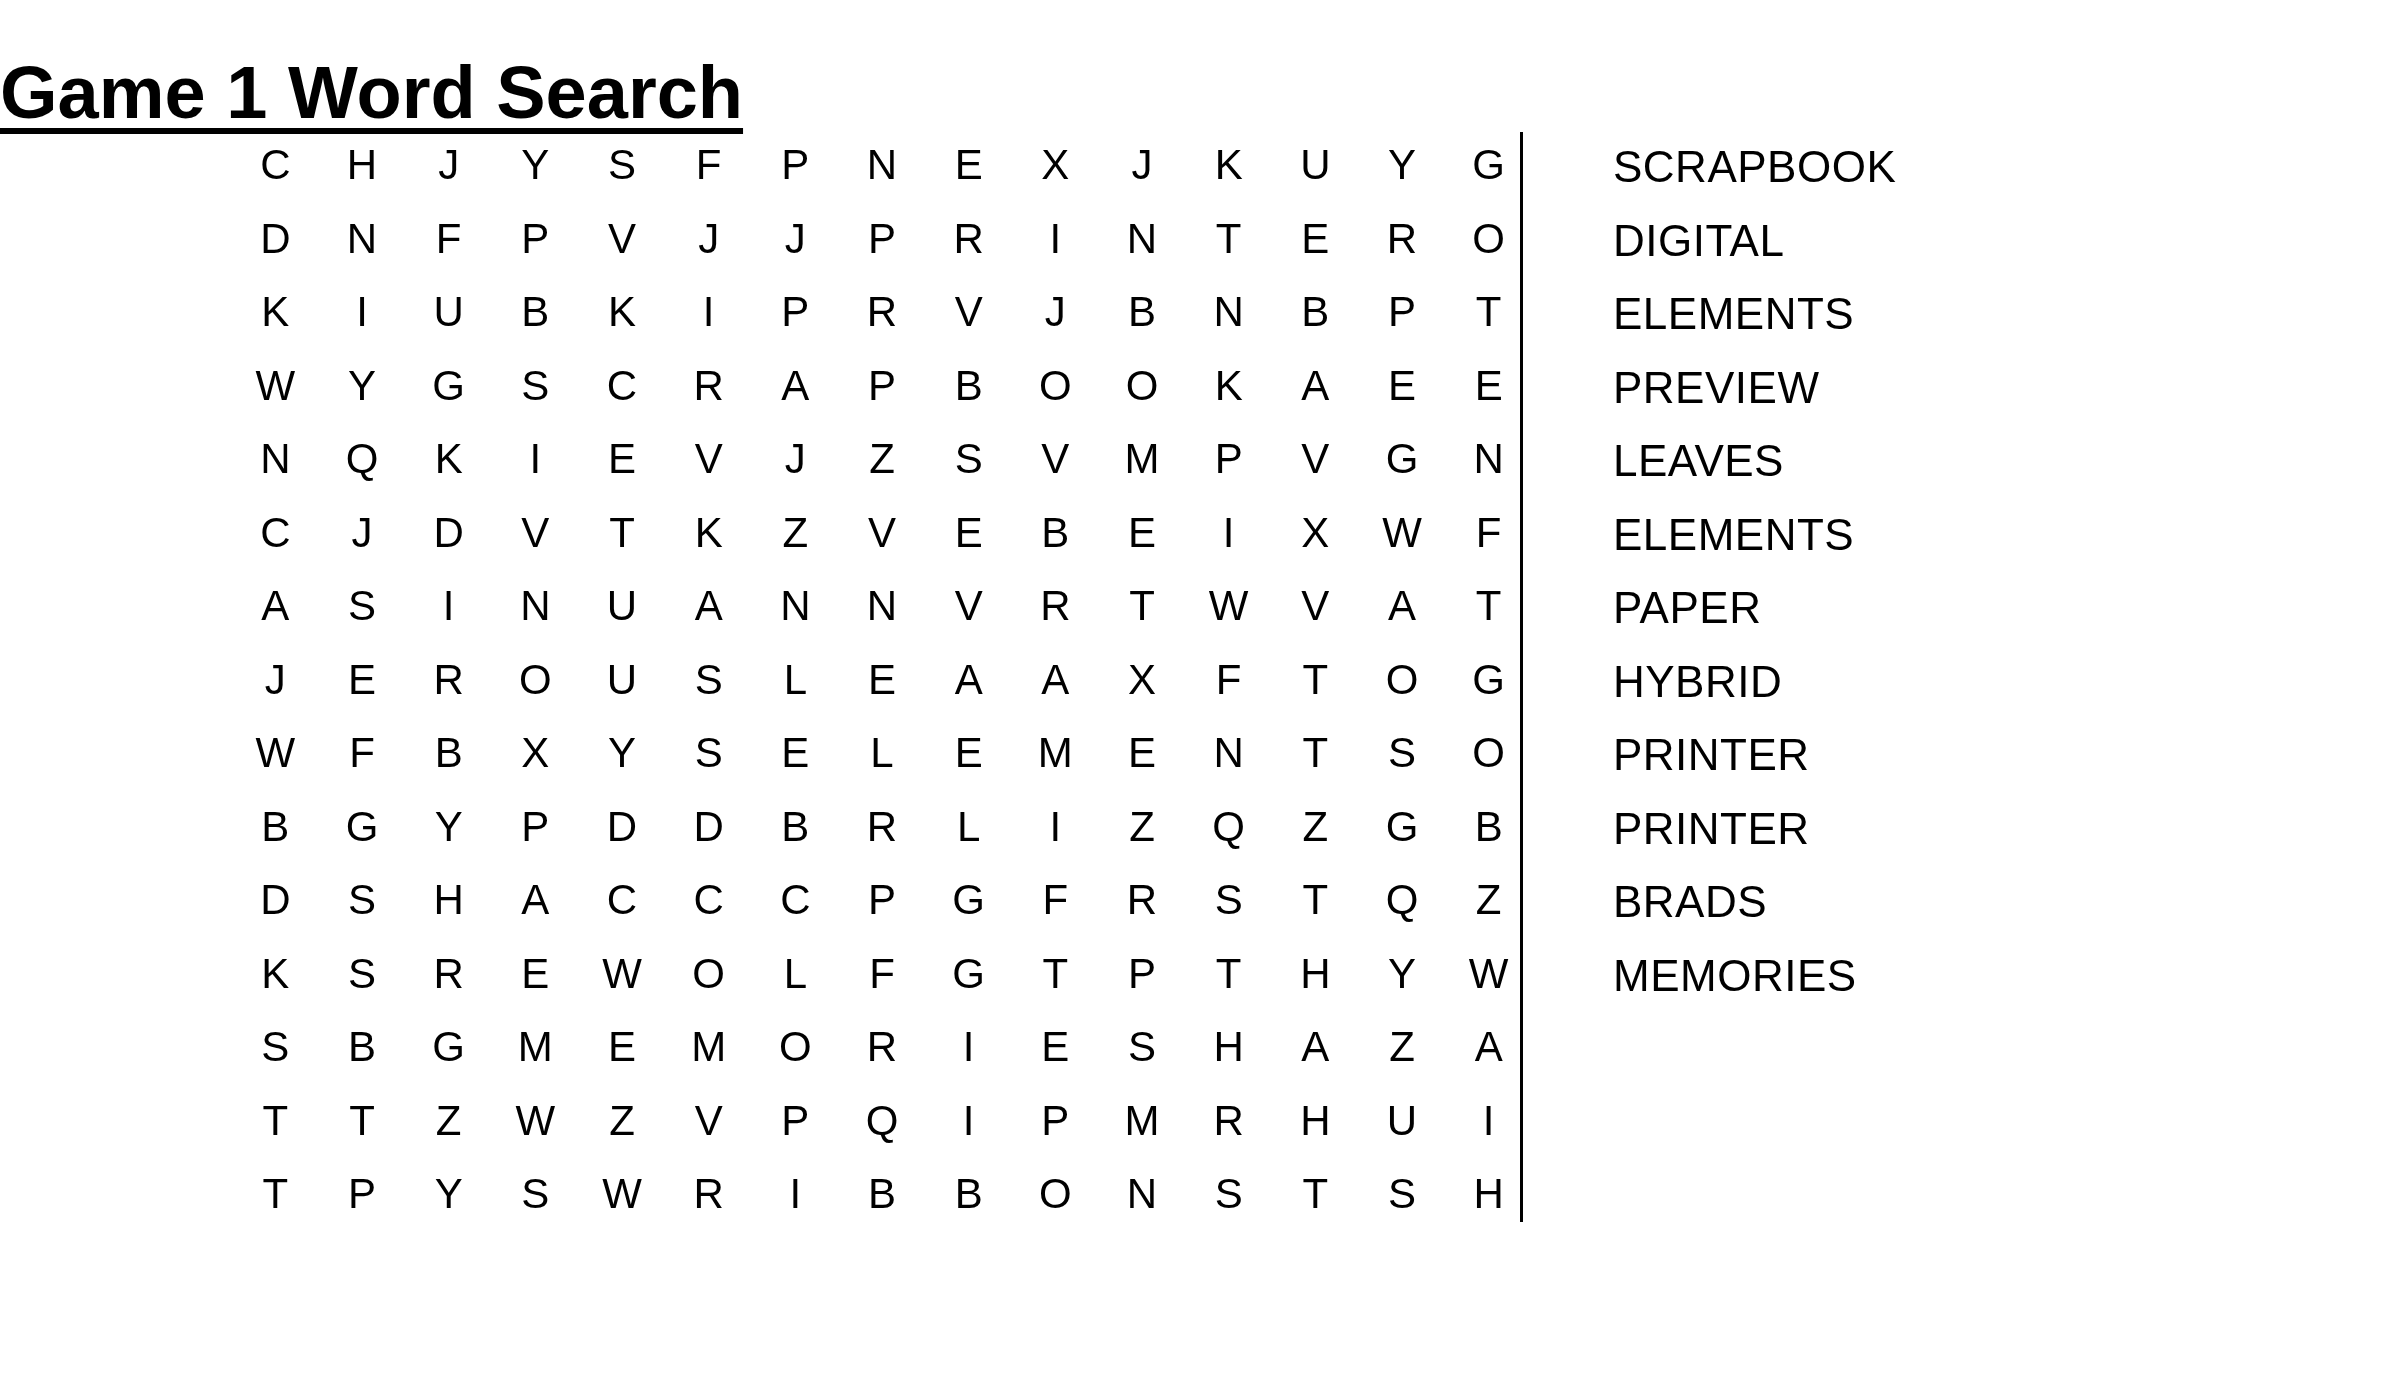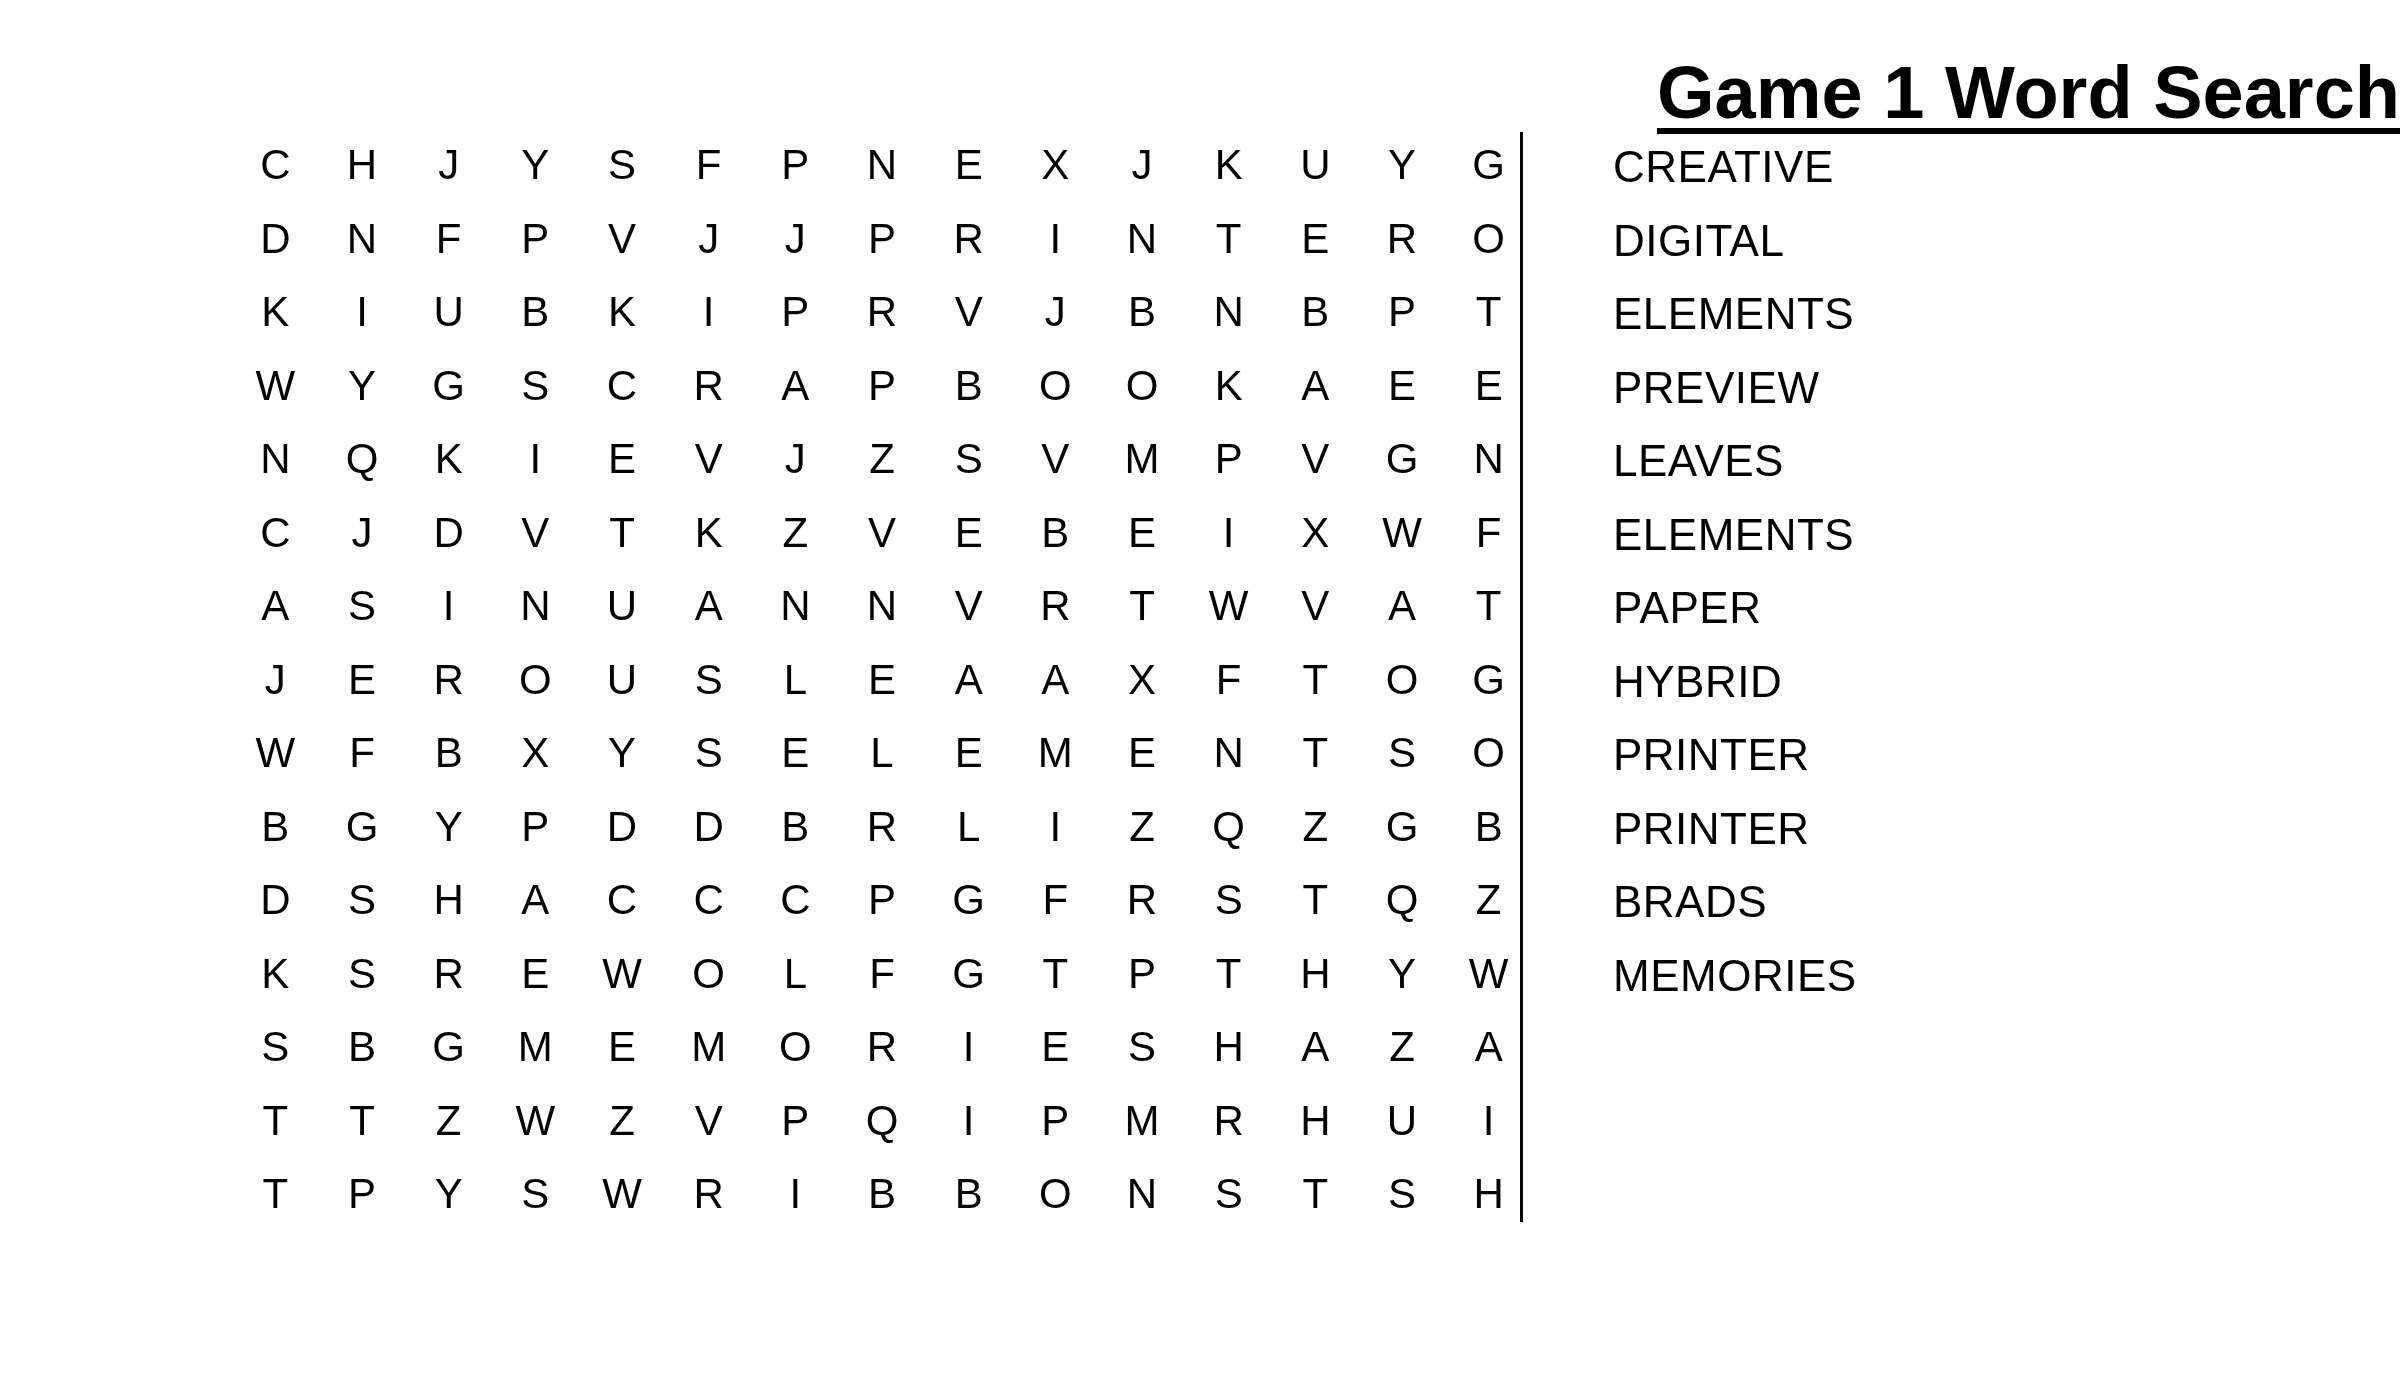--- a/index.html
+++ b/index.html
@@ -10,21 +10,21 @@
   body {
     width: 2400px;
     height: 1381px;
     font-family: "Liberation Sans", sans-serif;
     color: #000000;
     overflow: hidden;
     position: relative;
   }
 
   #page-title {
-    text-align: right;
+    text-align: left;
     font-size: 74px;
     font-weight: bold;
     letter-spacing: 0px;
     line-height: 1;
     padding-top: 6px;
     text-decoration: underline;
     text-underline-offset: 10px;
     text-decoration-thickness: 6px;
     white-space: nowrap;
   }
@@ -315,21 +315,21 @@
         <div class="grid-cell">S</div>
         <div class="grid-cell">T</div>
         <div class="grid-cell">S</div>
         <div class="grid-cell">H</div>
       </div>
   </div>
 
   <div id="divider"></div>
 
   <ul id="word-list">
-      <li class="word-item">CREATIVE</li>
+      <li class="word-item">SCRAPBOOK</li>
       <li class="word-item">DIGITAL</li>
       <li class="word-item">ELEMENTS</li>
       <li class="word-item">PREVIEW</li>
       <li class="word-item">LEAVES</li>
       <li class="word-item">ELEMENTS</li>
       <li class="word-item">PAPER</li>
       <li class="word-item">HYBRID</li>
       <li class="word-item">PRINTER</li>
       <li class="word-item">PRINTER</li>
       <li class="word-item">BRADS</li>

